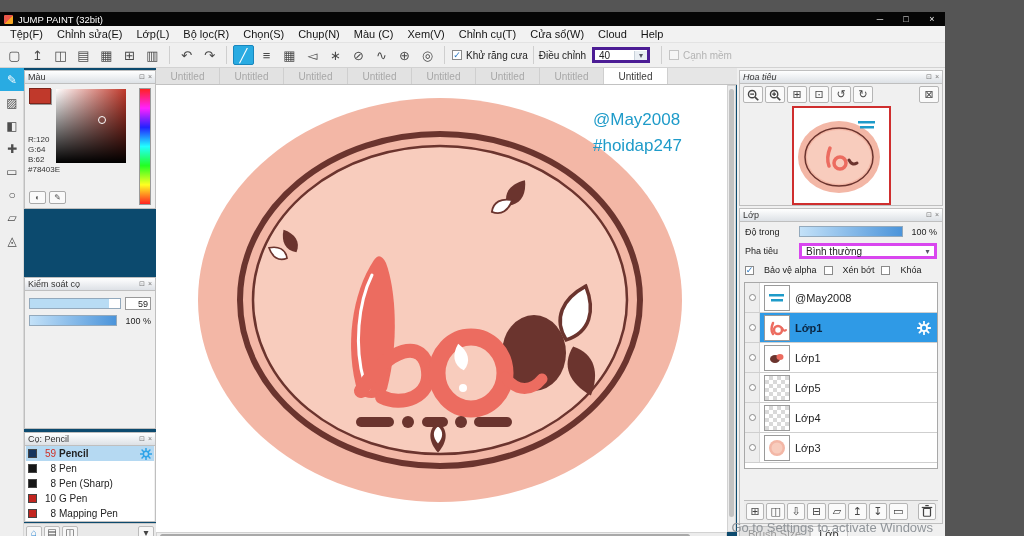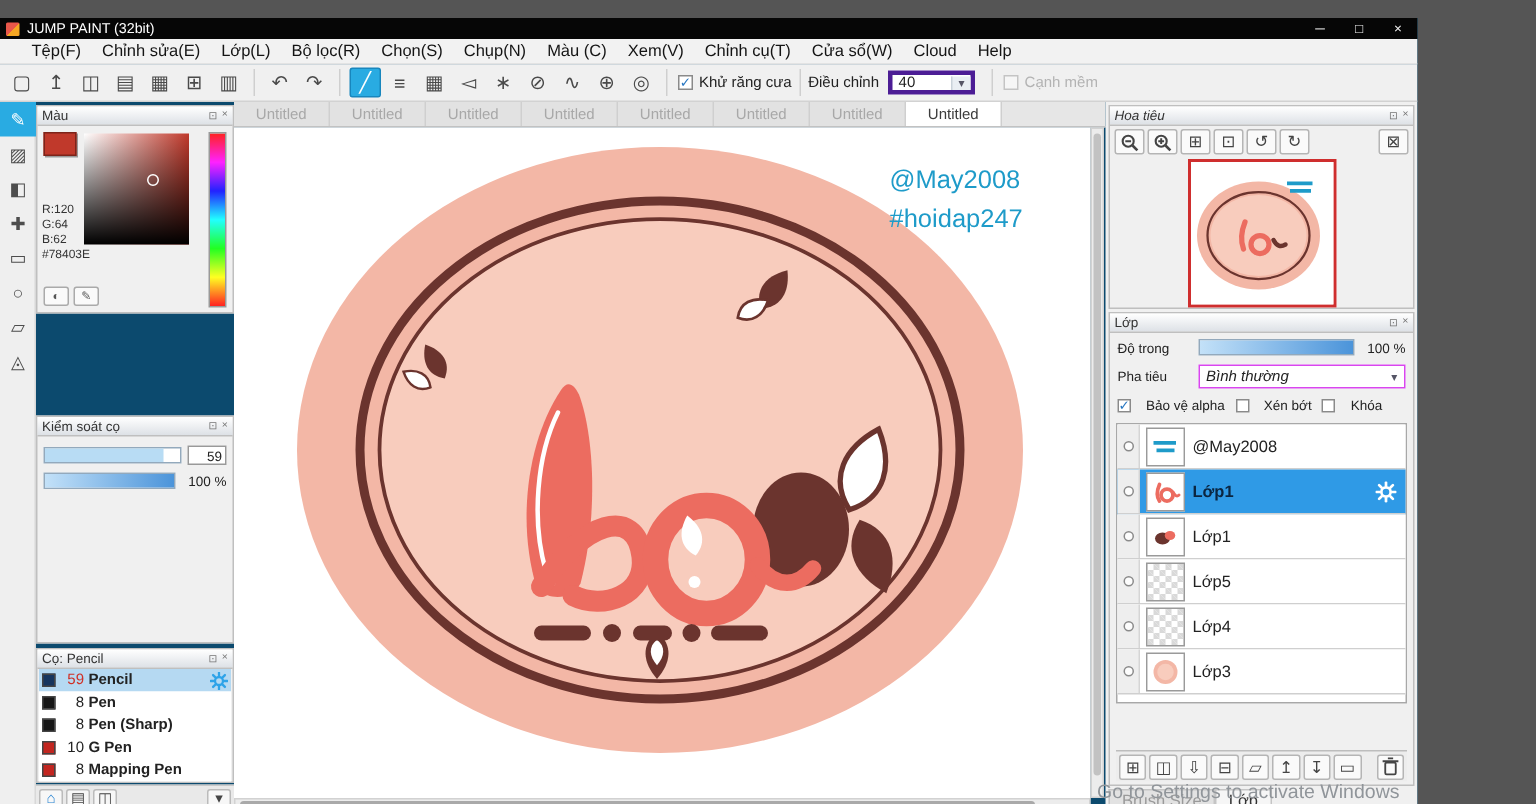--- a/index.html
+++ b/index.html
@@ -6,21 +6,21 @@
   body { font-family:"Liberation Sans","DejaVu Sans",sans-serif; background:#555; }
   .app { position:relative; width:945px; height:536px; background:#0c4a6e; overflow:hidden; font-size:11px; color:#222;margin-top:12px; }
 
   
   .titlebar { position:absolute; top:0; left:0; right:0; height:14px; background:#060606; color:#fff; display:flex; align-items:center; font-size:9.5px; }
   .app-icon { width:9px; height:9px; margin:0 5px 0 4px; background:linear-gradient(135deg,#e8574a 50%,#f5a623 50%); border-radius:1px; }
   .win-controls { margin-left:auto; display:flex; }
   .win-btn { width:26px; text-align:center; font-size:9px; color:#eee; cursor:default; }
 
   
-  .menubar { position:absolute; top:14px; left:0; right:0; height:17px; background:#f2f2f2; display:flex; align-items:center; padding-left:14px; border-bottom:1px solid #e3e3e3; }
+  .menubar { position:absolute; top:14px; left:0; right:0; height:17px; background:#f2f2f2; display:flex; align-items:center; padding-left:3px; border-bottom:1px solid #e3e3e3; }
   .menu-item { padding:0 7px; font-size:11px; color:#141414; white-space:nowrap; }
 
   
   .toolbar { position:absolute; top:31px; left:0; right:0; height:25px; background:#f0f0f0; display:flex; align-items:center; padding:0 3px; border-bottom:1px solid #d2d2d2; }
   .tool-btn { width:21px; height:20px; display:flex; align-items:center; justify-content:center; font-size:13px; color:#4a4a4a; border:1px solid transparent; border-radius:2px; margin:0 1px; }
   .tool-btn.primary { background:#29abe2; border-color:#1886bd; color:#fff; font-weight:bold; }
   .tb-sep { width:1px; height:18px; background:#cfcfcf; margin:0 5px; }
   .cb { width:10px; height:10px; border:1px solid #8a8a8a; background:#fff; display:inline-flex; align-items:center; justify-content:center; margin:0 4px 0 2px; }
   .cb .mark { font-size:9px; line-height:1; color:#2a78c2; font-weight:bold; }
   .cb-label { font-size:10px; color:#222; }
@@ -67,21 +67,21 @@
 
   .p-brush { top:364px; height:90px; }
   .brush-list { position:absolute; top:13px; left:1px; right:1px; bottom:1px; background:#fff; }
   .brow { height:15px; display:flex; align-items:center; gap:3px; padding:0 2px; font-size:10px; background:#fff; }
   .brow.sel { background:#b5d9f2; }
   .brow.sel .bname { font-weight:bold; }
   .chip { width:9px; height:9px; border:1px solid #444; flex:none; }
   .c-navy { background:#16355e; } .c-black { background:#161616; } .c-red { background:#c2251f; }
   .bsize { width:16px; text-align:right; flex:none; }
   .bsize.red { color:#d03026; }
-  .bname { flex:1; white-space:nowrap; overflow:hidden;font-weight:bold; }
+  .bname { flex:1; white-space:nowrap; overflow:hidden; }
   .mini-gear { color:#2ea3e8; flex:none; }
 
   .mini-toolbar { position:absolute; left:0; right:0; bottom:0; height:18px; background:#e9e9e9; border-top:1px solid #c9c9c9; display:flex; align-items:center; padding:0 2px; gap:2px; }
   .mini-btn { width:16px; height:14px; display:flex; align-items:center; justify-content:center; font-size:10px; color:#444; border:1px solid #bbb; background:#f7f7f7; border-radius:2px; }
   .mini-btn.blue { color:#1f7fd0; }
 
   
   .tabbar { position:absolute; top:56px; left:156px; width:581px; height:17px; background:#e6e6e6; display:flex; border-bottom:1px solid #c2c2c2; }
   .tab { width:64px; font-size:10px; color:#a8a8a8; display:flex; align-items:center; justify-content:center; background:#e2e2e2; border-right:1px solid #cfcfcf; white-space:nowrap; overflow:hidden; }
   .tab.active { background:#fff; color:#3c3c3c; }
@@ -97,21 +97,21 @@
   .p-nav { top:2px; height:136px; left:2px; right:2px;font-style:italic; }
   .nav-icons { position:absolute; top:15px; left:3px; right:3px; display:flex; gap:2px; align-items:center; }
   .nav-btn { width:20px; height:17px; border:1px solid #b5b5b5; background:#fafafa; border-radius:2px; display:flex; align-items:center; justify-content:center; font-size:11px; color:#444; }
   .nav-btn.last { margin-left:auto; }
   .nav-thumb-wrap { position:absolute; top:36px; left:0; right:0; bottom:2px; display:flex; align-items:center; justify-content:center; }
   .nav-thumb { width:99px; height:99px; border:2px solid #cf2e2e; background:#fff; }
 
   .p-layer { top:140px; height:316px; left:2px; right:2px; }
   .lp-row { position:absolute; left:5px; right:5px; display:flex; align-items:center; gap:4px; font-size:9px; }
   .lp-label { width:50px; flex:none; }
-  .blend-select { flex:1; height:16px; background:#fff; border:1px solid #d946ef; display:flex; align-items:center; font-size:10px; padding-left:4px;font-style:italic; }
+  .blend-select { flex:1; height:16px; background:#fff; border:3px solid #d946ef; display:flex; align-items:center; font-size:10px; padding-left:4px; }
   .blend-select .arrow { margin-left:auto; width:13px; text-align:center; font-size:8px; color:#556; }
   .checks { position:absolute; top:56px; left:5px; right:5px; display:flex; gap:7px; font-size:9px; align-items:center; }
   .checks .cb { margin:0 3px 0 0; width:9px; height:9px; }
 
   .layer-list { position:absolute; top:73px; left:4px; right:4px; height:187px; background:#fff; border:1px solid #a8a8a8; }
   .lrow { height:30px; display:flex; align-items:center; border-bottom:1px solid #cfcfcf; background:#fff; }
   .lrow.sel { background:#2f9ae6; }
   .leye { width:15px; height:100%; background:#eeeeee; border-right:1px solid #d5d5d5; display:flex; align-items:center; justify-content:center; flex:none; }
   .eye-dot { width:7px; height:7px; border:1px solid #8a8a8a; border-radius:50%; background:#fdfdfd; }
   .lthumb { width:26px; height:26px; border:1px solid #9a9a9a; margin:0 5px 0 4px; background:#fff; flex:none; overflow:hidden; }

